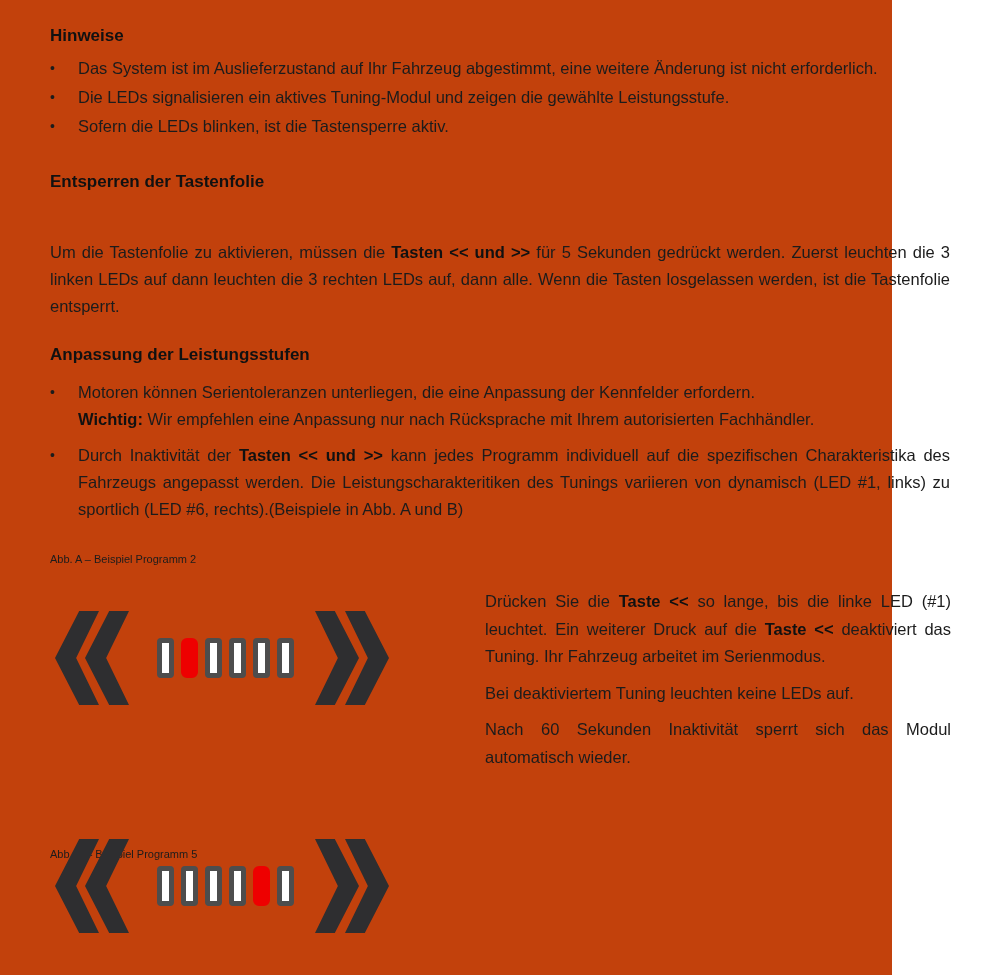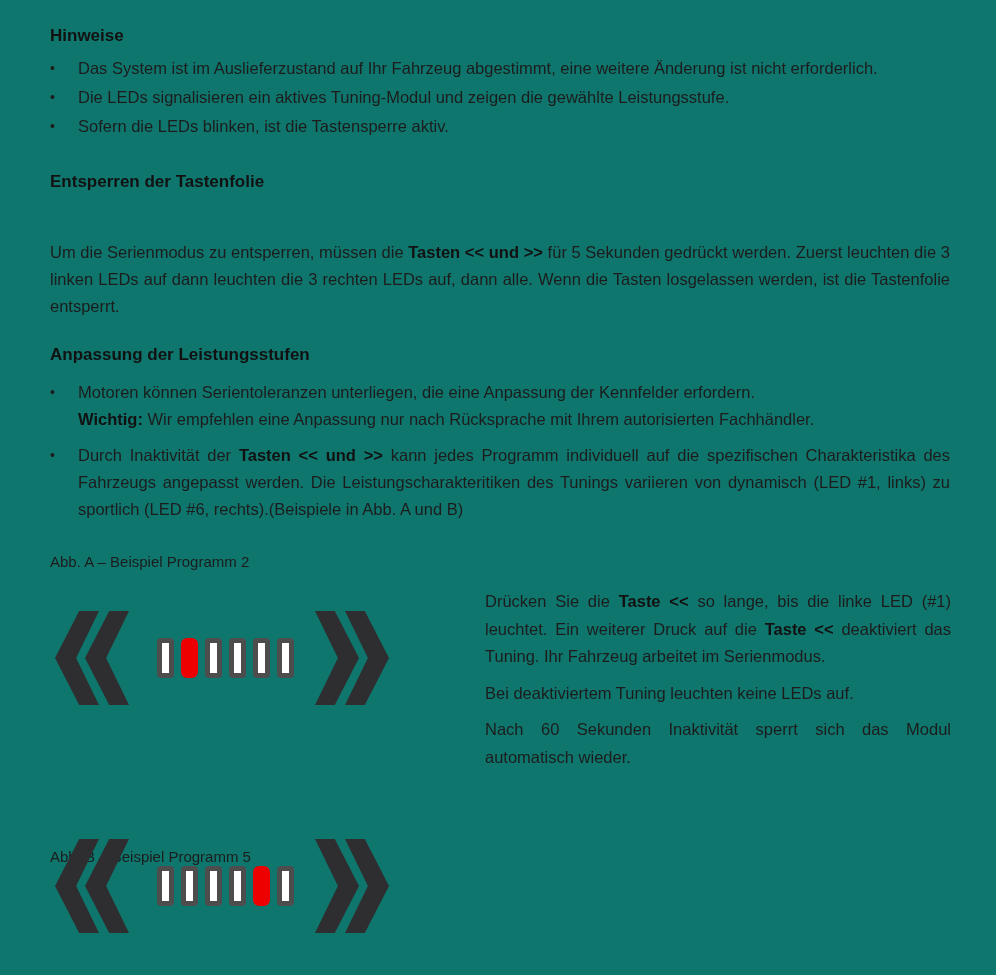--- a/index.html
+++ b/index.html
@@ -7,23 +7,23 @@
   body {
     font-family: "Liberation Sans", sans-serif;
     color: #1c1c1c;
     width: 1000px;
     height: 975px;
     position: relative;
     overflow: hidden;
   }
   .page {
     position: relative;
-    width: 996px;
+    width: 892px;
     height: 975px;
-    background: #0f766e;
+    background: #c2410c;
   }
   .content {
     position: absolute;
     left: 50px;
     top: 24px;
     width: 900px;
     font-size: 16.5px;
     line-height: 26px;
   }
   h3.sec-title {
@@ -55,21 +55,21 @@
   .sec-entsperren p.body-par { margin-top: 18px; text-align: justify; line-height: 27px; }
   .sec-anpassung { margin-top: 23px; }
   .sec-anpassung ul.bullets { margin-top: 12px; }
   .sec-anpassung ul.bullets li { margin-bottom: 9px; line-height: 27px; }
   .sec-anpassung ul.bullets li .dot { line-height: 27px; }
 
   
   .abb-label {
     position: absolute;
     left: 50px;
-    font-size: 15px;
+    font-size: 11px;
     color: #1c1c1c;
   }
   .abb-label.a { top: 553px; }
   .abb-label.b { top: 804px; margin-top: 44px; }
 
   
   .figure {
     position: absolute;
     left: 55px;
     display: flex;
@@ -142,21 +142,21 @@
           <span class="dot">•</span>
           <span class="b-text">Sofern die LEDs blinken, ist die Tastensperre aktiv.</span>
         </li>
       </ul>
     </section>
 
     <section class="sec-entsperren">
       <h3 class="sec-title">Entsperren der Tastenfolie</h3>
       <p class="body-par">
         <br>
-        <span class="seg">Um die Serienmodus zu entsperren, müssen die </span><b class="inline-bold seg">Tasten &lt;&lt; und &gt;&gt;</b><span class="seg"> für 5 Sekunden gedrückt werden. Zuerst leuchten die 3 linken LEDs auf dann leuchten die 3 rechten LEDs auf, dann alle. Wenn die Tasten losgelassen werden, ist die Tastenfolie entsperrt.</span>
+        <span class="seg">Um die Tastenfolie zu aktivieren, müssen die </span><b class="inline-bold seg">Tasten &lt;&lt; und &gt;&gt;</b><span class="seg"> für 5 Sekunden gedrückt werden. Zuerst leuchten die 3 linken LEDs auf dann leuchten die 3 rechten LEDs auf, dann alle. Wenn die Tasten losgelassen werden, ist die Tastenfolie entsperrt.</span>
       </p>
     </section>
 
     <section class="sec-anpassung">
       <h3 class="sec-title">Anpassung der Leistungsstufen</h3>
       <ul class="bullets">
         <li>
           <span class="dot">•</span>
           <span class="b-text">
             <span class="seg">Motoren können Serientoleranzen unterliegen, die eine Anpassung der Kennfelder erfordern.</span><br>

